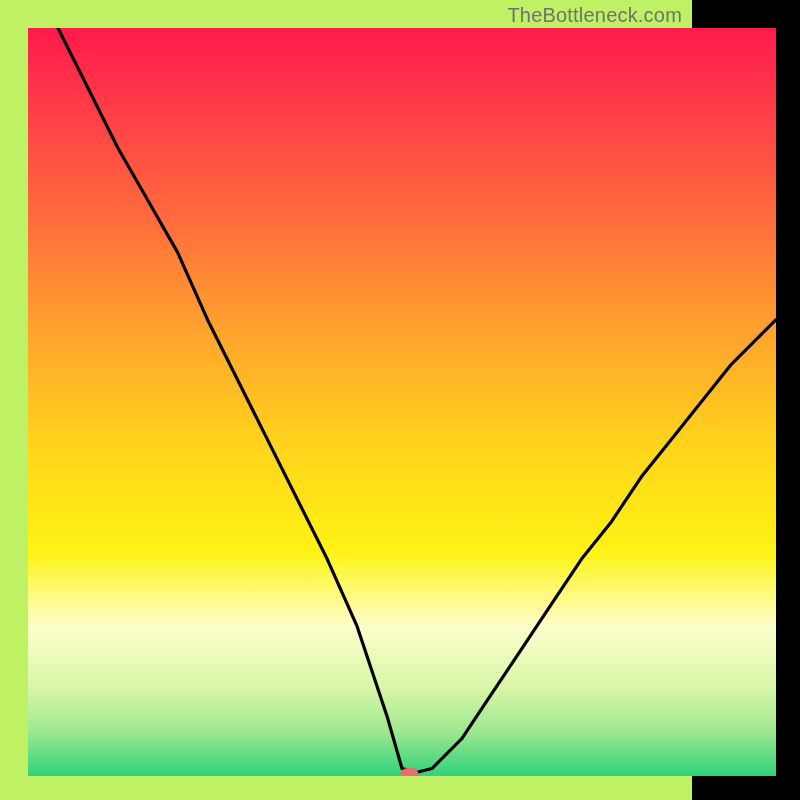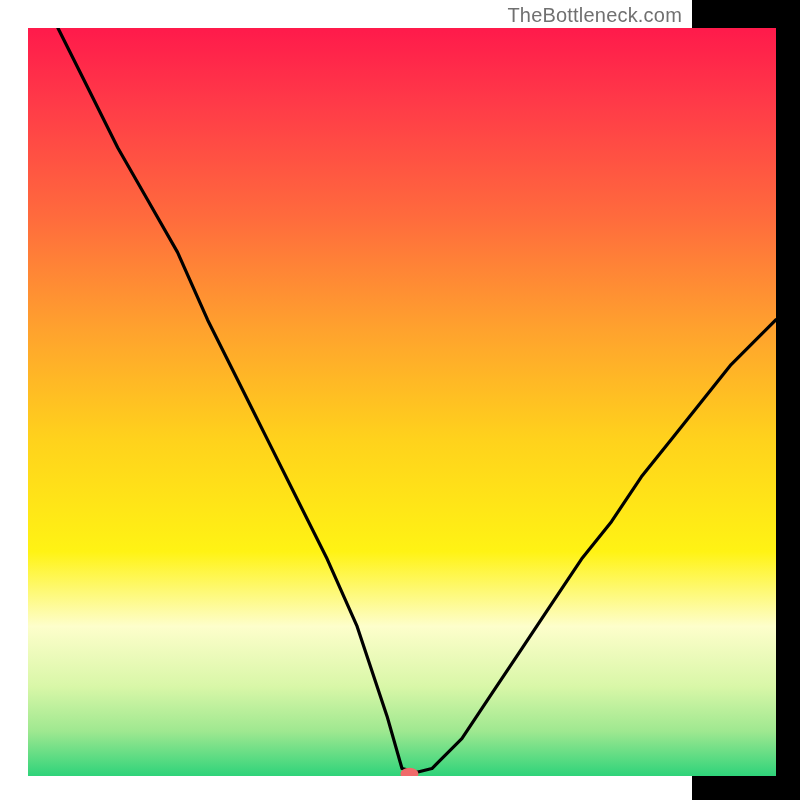--- a/index.html
+++ b/index.html
@@ -8,21 +8,21 @@
     width: 800px;
     height: 800px;
     background: #000;
     font-family: Arial, Helvetica, sans-serif;
     overflow: hidden;
   }
   .stage {
     position: relative;
     width: 692px;
     height: 800px;
-    background: #ffffff;
+    background: #bef264;
   }
   .watermark {
     position: absolute;
     top: 4px;
     right: 10px;
     color: #707070;
     font-size: 20px;
     font-weight: 500;
     letter-spacing: 0.2px;
     z-index: 5;

